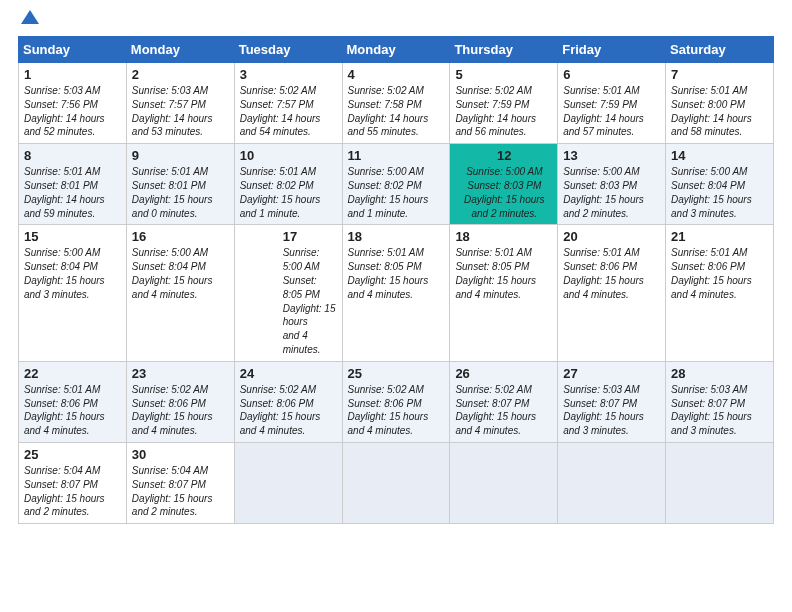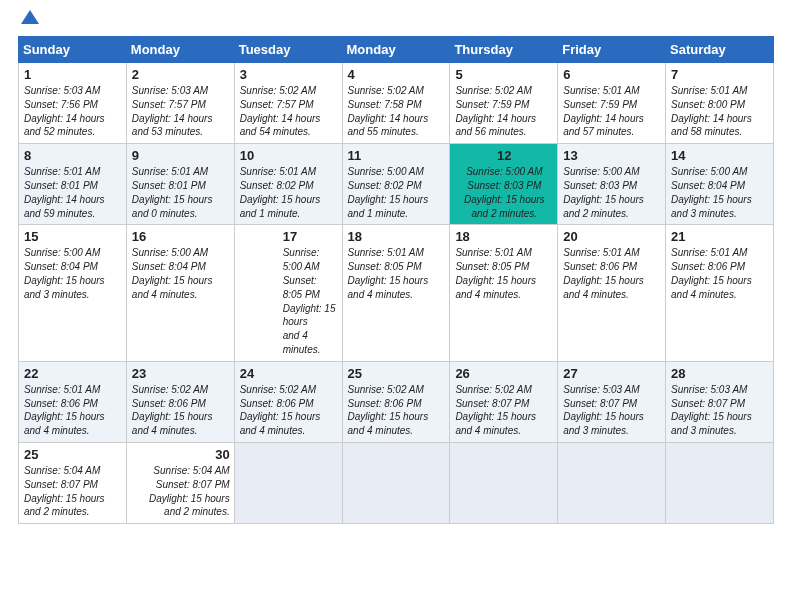--- a/index.html
+++ b/index.html
@@ -340,21 +340,21 @@
           </td>
         </tr>
         <tr>
           <td style="background: rgb(255, 255, 255);">
             <span class="day-num">25</span>
             <div class="cell-text" style="white-space: pre-line;">Sunrise: 5:04 AM
 Sunset: 8:07 PM
 Daylight: 15 hours
 and 2 minutes.</div>
           </td>
-          <td style="background: rgb(255, 255, 255); text-align: right;">
+          <td style="background: rgb(255, 255, 255);">
             <span class="day-num">30</span>
             <div class="cell-text" style="white-space: pre-line;">Sunrise: 5:04 AM
 Sunset: 8:07 PM
 Daylight: 15 hours
 and 2 minutes.</div>
           </td>
           <td class="empty-cell"></td>
           <td class="empty-cell"></td>
           <td class="empty-cell"></td>
           <td class="empty-cell"></td>

